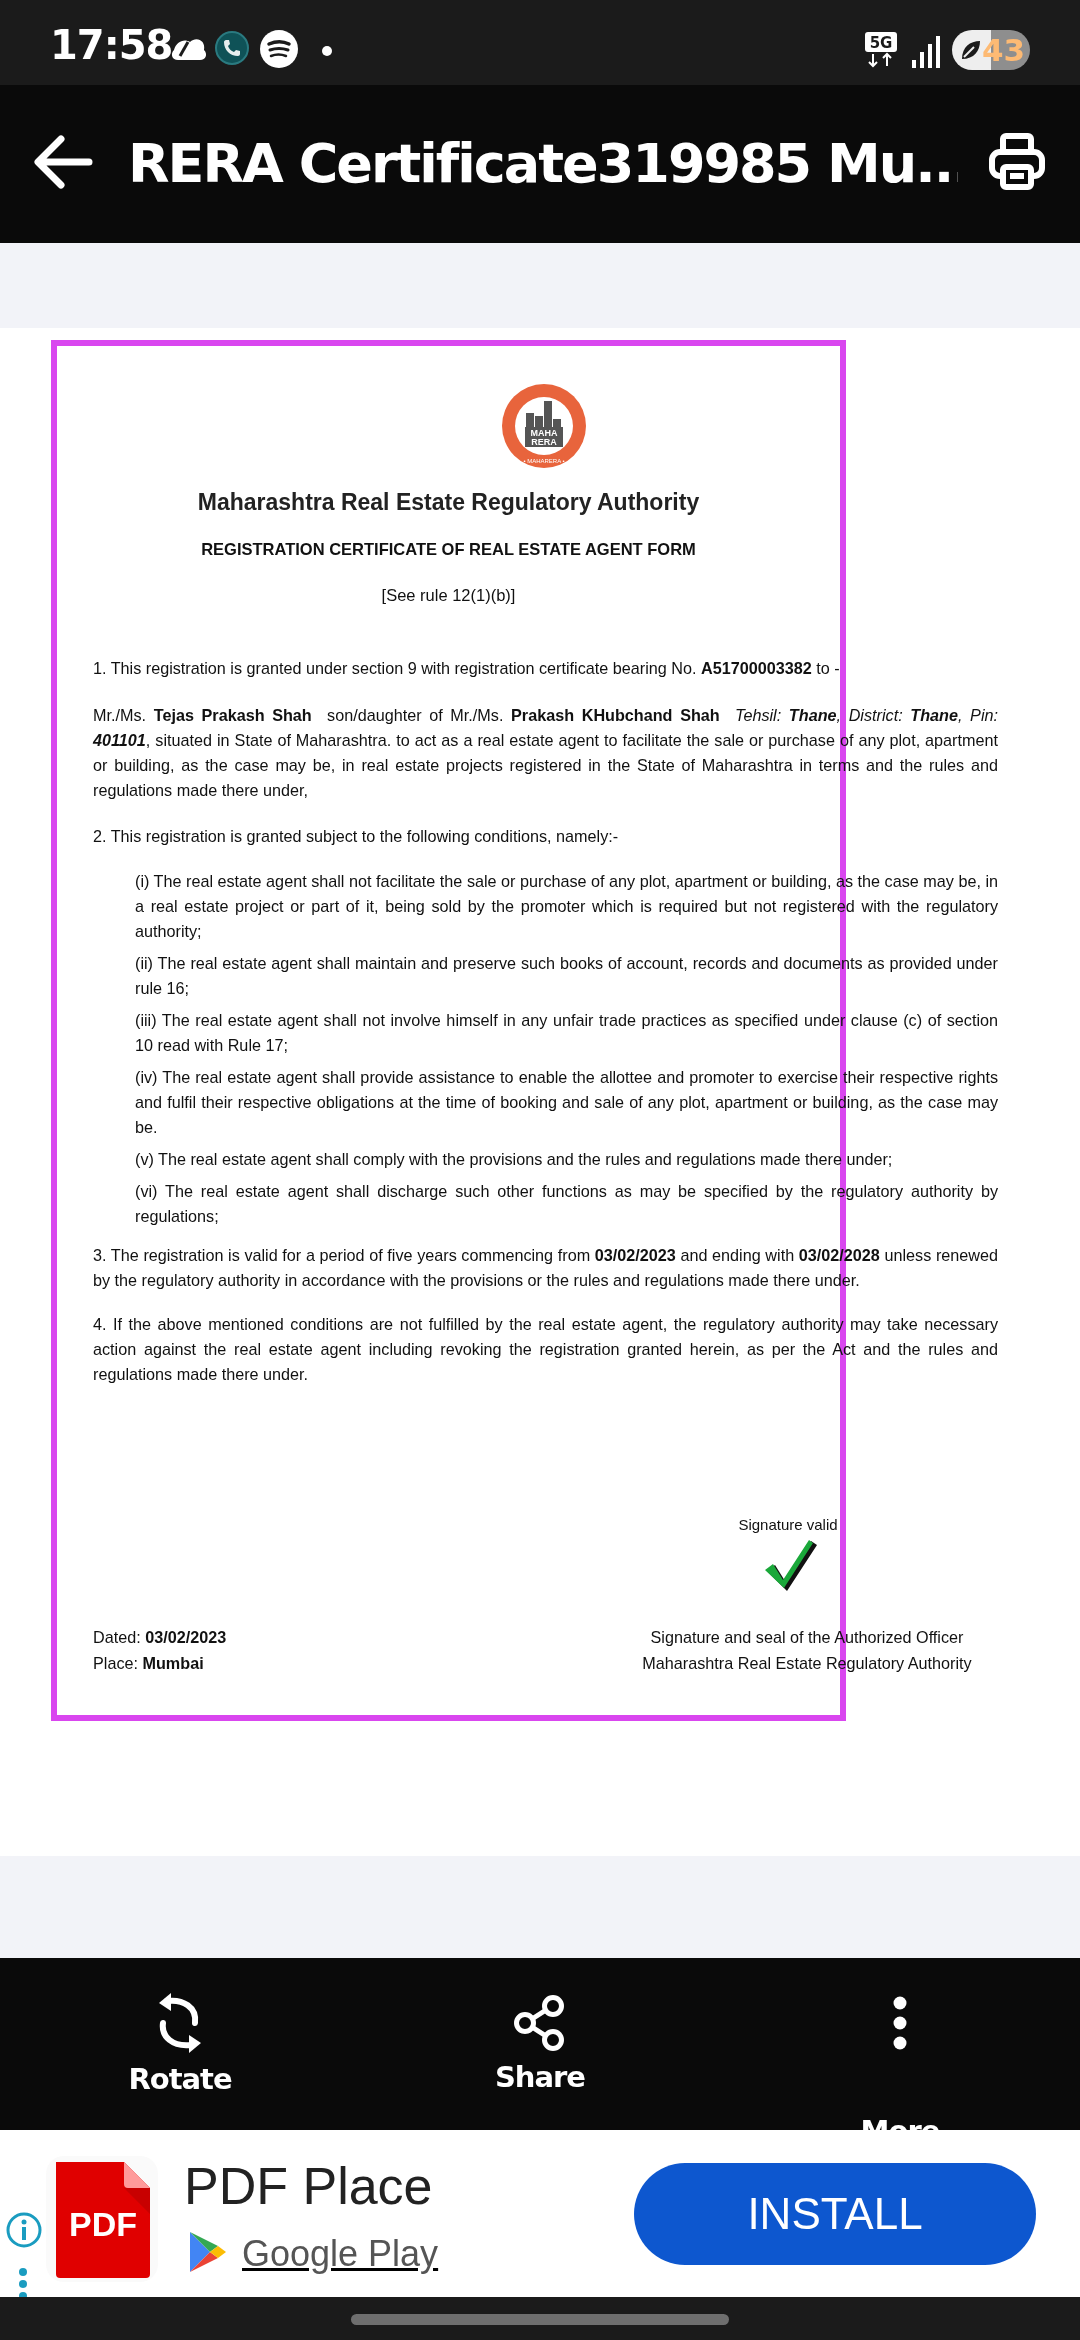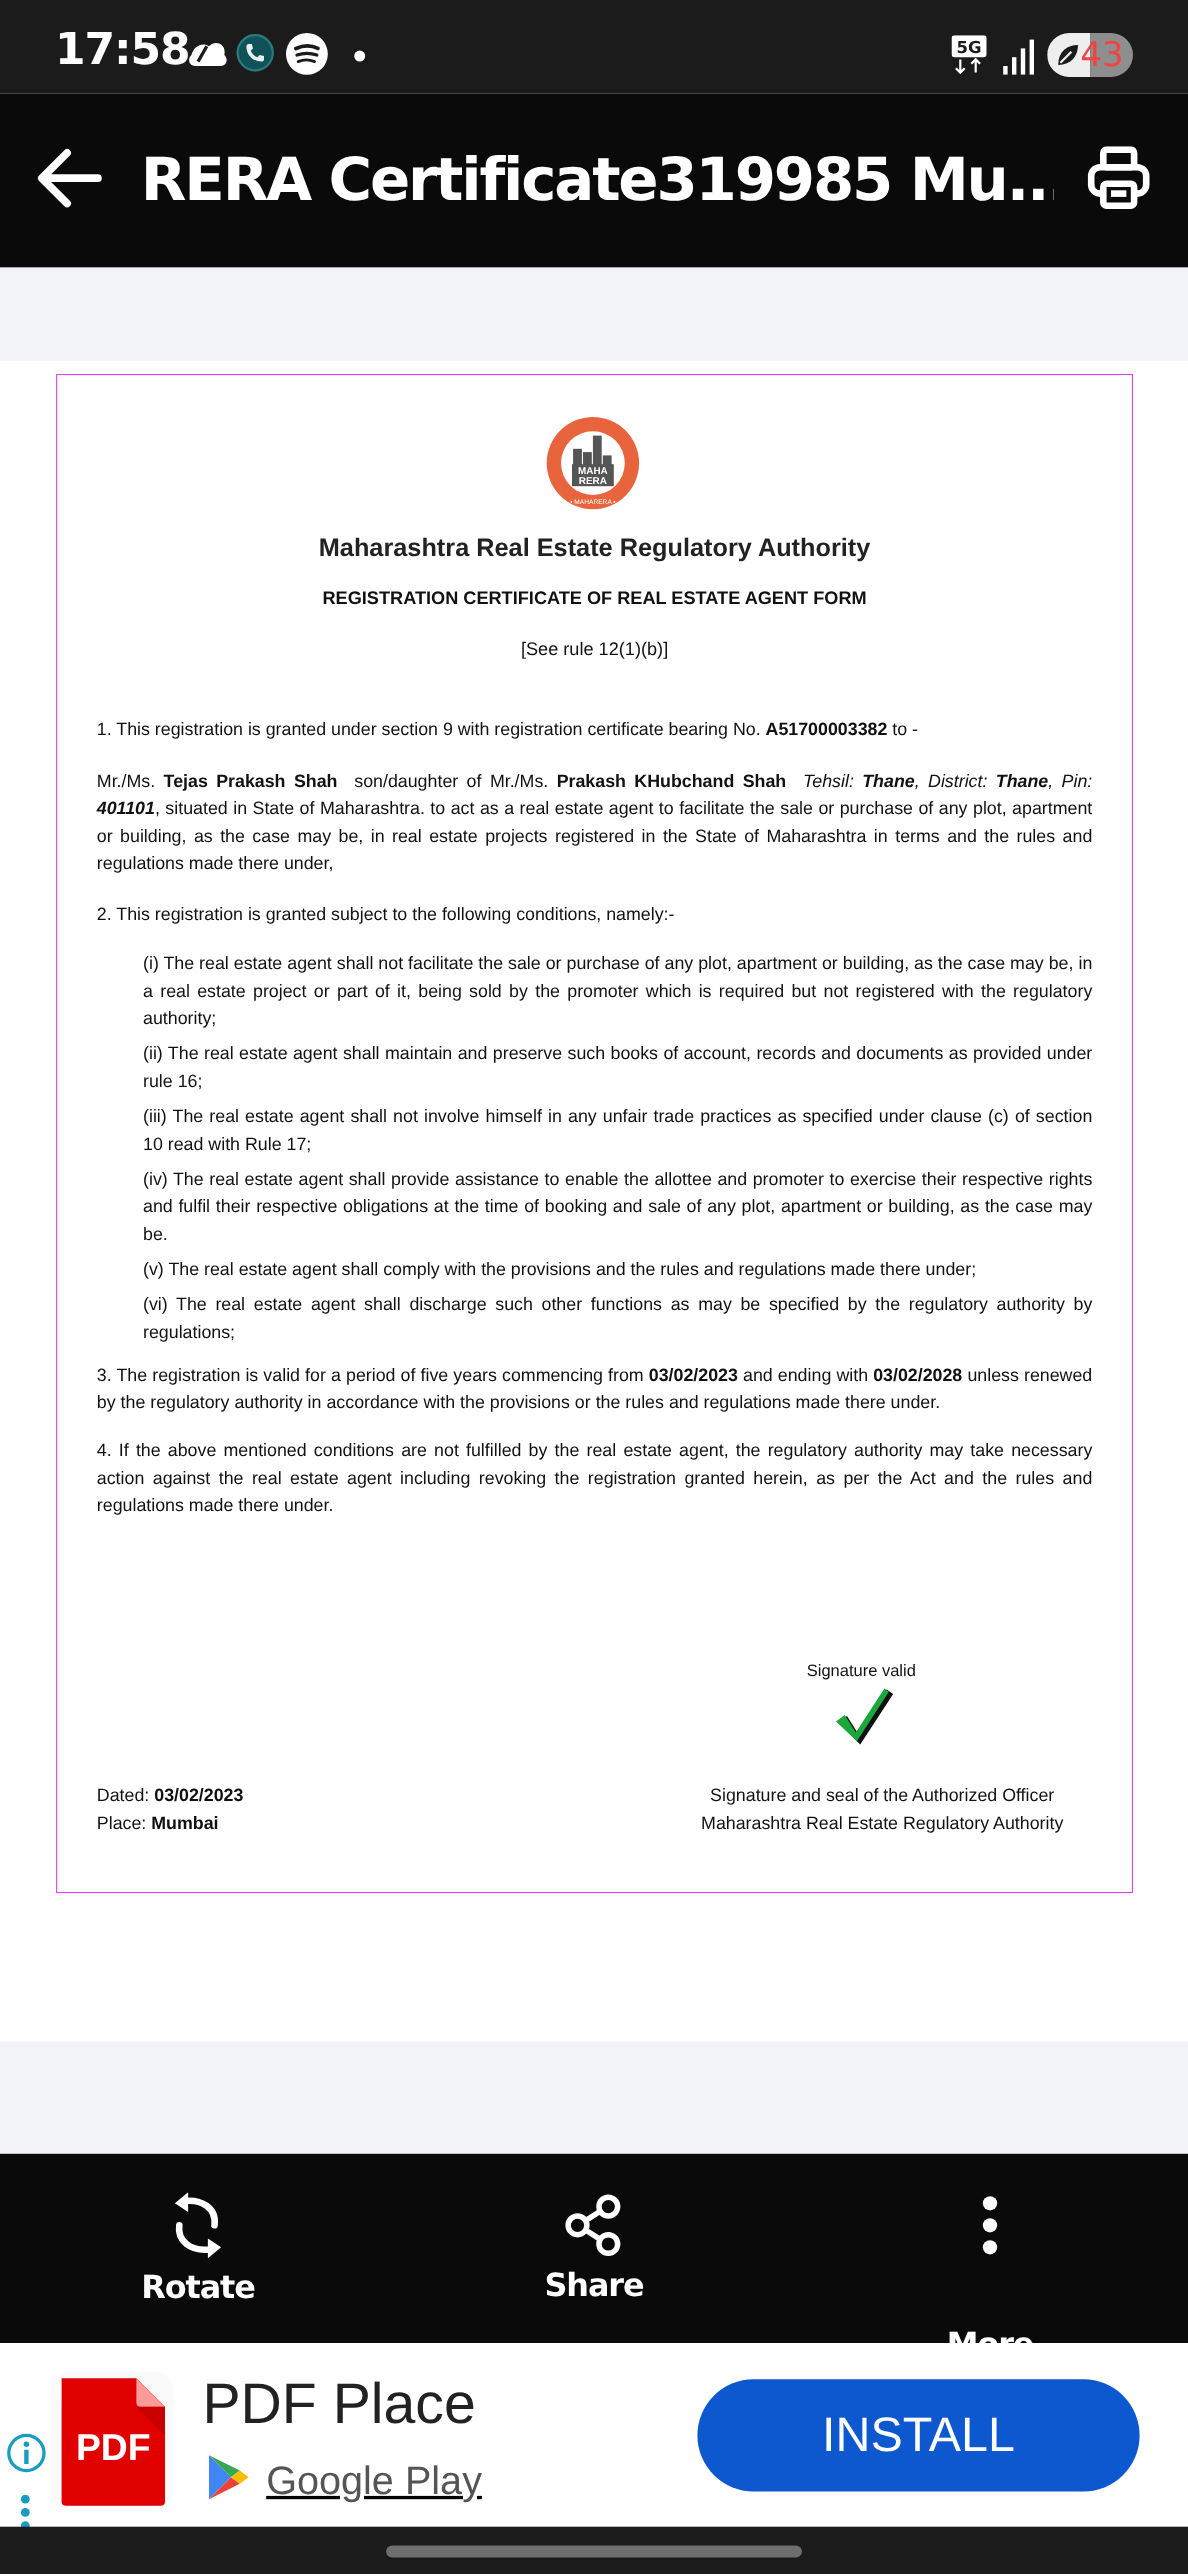--- a/index.html
+++ b/index.html
@@ -12,32 +12,32 @@
   .sb-icon { position: absolute; top: 30px; }
   .sb-cloud { left: 170px; top: 34px; }
   .sb-phone { left: 215px; top: 31px; width: 34px; height: 34px; border-radius: 50%; background: #0f5257; border: 2px solid #2a7a80; }
   .sb-spotify { left: 260px; top: 30px; width: 38px; height: 38px; border-radius: 50%; background: #fff; }
   .sb-dot { left: 322px; top: 46px; width: 10px; height: 10px; border-radius: 50%; background: #fff; }
   .sb-5g { left: 865px; top: 32px; }
   .sb-signal { left: 910px; top: 32px; }
   .sb-battery { position: absolute; left: 952px; top: 30px; width: 78px; height: 40px; border-radius: 20px; overflow: hidden; display: flex; }
   .sb-battery .half-l { width: 50%; background: #eeeeee; }
   .sb-battery .half-r { width: 50%; background: #8e8e8e; }
-  .sb-battery .batt-text { position: absolute; left: 30px; top: 2px; font-family: "DejaVu Sans", sans-serif; font-size: 31px; font-weight: normal; color: #ef4444; }
+  .sb-battery .batt-text { position: absolute; left: 30px; top: 2px; font-family: "DejaVu Sans", sans-serif; font-size: 31px; font-weight: bold; color: #fdba74; }
   .sb-battery .leaf { position: absolute; left: 8px; top: 9px; }
 
   
   .app-bar { position: absolute; left: 0; top: 85px; width: 1080px; height: 158px; background: #0a0a0a; color: #fff; }
   .back-btn { position: absolute; left: 30px; top: 46px; width: 66px; height: 66px; display: flex; align-items: center; justify-content: center; cursor: pointer; }
   .app-title { position: absolute; left: 128px; top: 46px; width: 830px; font-family: "DejaVu Sans", sans-serif; font-size: 54px; font-weight: bold; letter-spacing: -2px; white-space: nowrap; overflow: hidden; line-height: 66px; }
   .print-btn { position: absolute; left: 984px; top: 44px; width: 66px; height: 70px; display: flex; align-items: center; justify-content: center; cursor: pointer; }
 
   
   .page { position: absolute; left: 0; top: 328px; width: 1080px; height: 1528px; background: #ffffff; }
-  .doc-frame { position: absolute; left: 51px; top: 12px; width: 979px; height: 1381px; border: 1px solid #d946ef; }
+  .doc-frame { position: absolute; left: 51px; top: 12px; width: 795px; height: 1381px; border: 6px solid #d946ef; }
   .doc { position: absolute; left: 0; top: 0; width: 100%; color: #111; font-family: "Liberation Sans", sans-serif; }
 
   .logo { position: absolute; left: 444px; top: 37px; width: 86px; height: 86px; }
   .doc-title { position: absolute; left: 0; width: 100%; top: 143px; text-align: center; font-size: 23px; font-weight: bold; color: #222; }
   .doc-subtitle { position: absolute; left: 0; width: 100%; top: 190px; text-align: center; font-size: 16.5px; font-weight: bold; line-height: 26px; }
   .doc-rule { position: absolute; left: 0; width: 100%; top: 240px; text-align: center; font-size: 16.5px; }
 
   .para { position: absolute; left: 36px; width: 905px; font-size: 16.2px; line-height: 25px; text-align: justify; }
   .para.indent { left: 78px; width: 863px; }
   .para b { font-weight: bold; }

